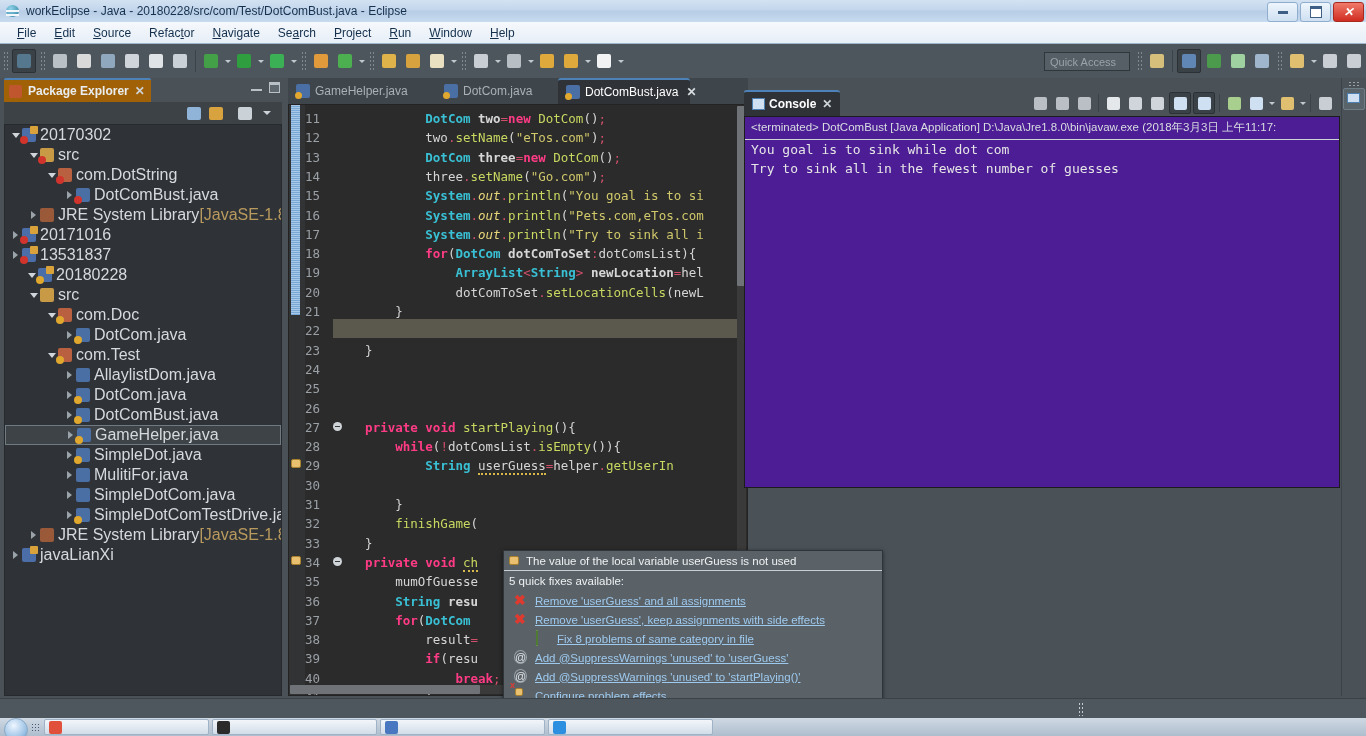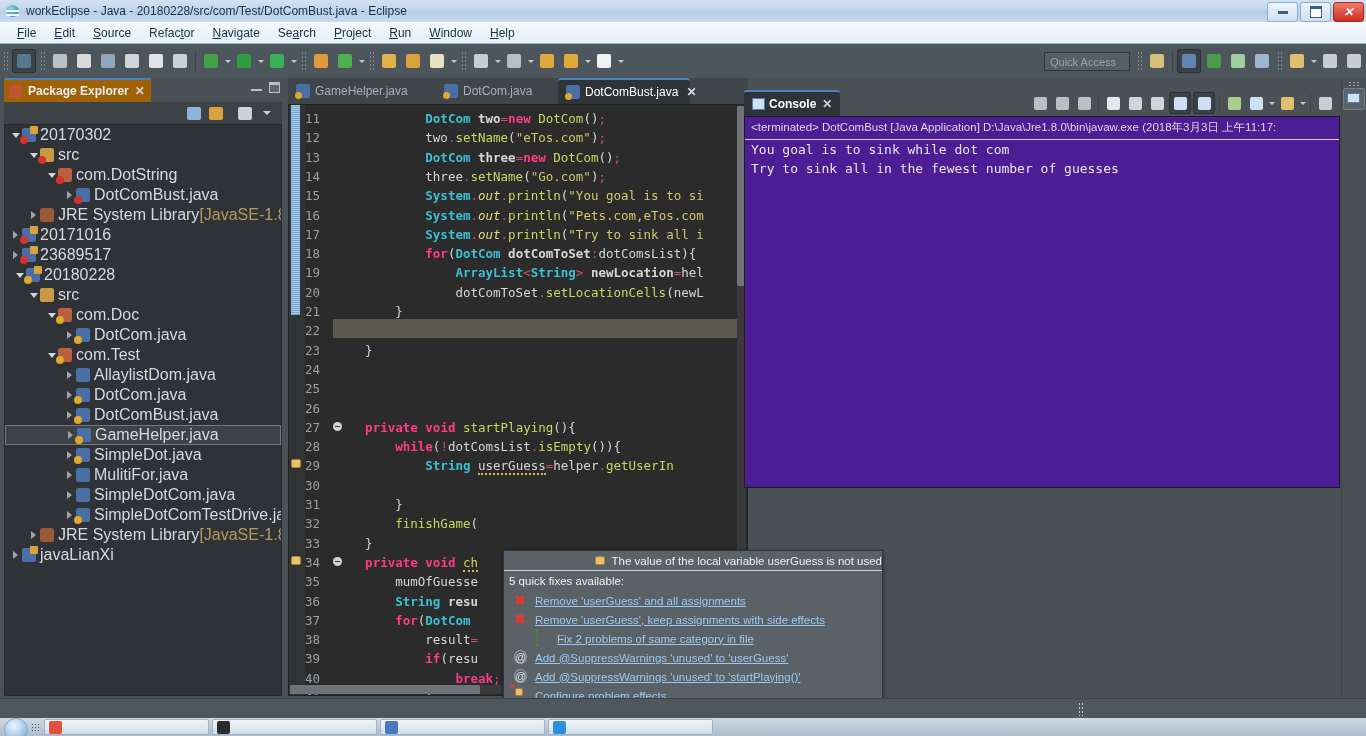--- a/index.html
+++ b/index.html
@@ -210,21 +210,21 @@
   .rbar .rb-btn .g{position:absolute;left:3px;top:4px;width:13px;height:10px;background:#cfe0f2;border:1px solid #4d7fb0;box-sizing:border-box;}
 
   
   .qfix{
     position:absolute;left:503px;top:472px;width:380px;height:187px;
     background:#5a6268;border:1px solid #2f3538;box-sizing:border-box;
     box-shadow:0 1px 4px rgba(0,0,0,.5);
   }
   .qf-head{
     height:19px;display:flex;align-items:center;padding-left:4px;
-    color:#eef1f3;font-size:11.5px;border-bottom:1px solid #c9ced2;justify-content:flex-end;
+    color:#eef1f3;font-size:11.5px;border-bottom:1px solid #c9ced2;
   }
   .qf-sub{color:#eef1f3;font-size:11.5px;padding:4px 0 4px 5px;}
   .qf-item{display:flex;align-items:center;height:19px;padding-left:10px;}
   .qf-item .qi{width:15px;height:15px;margin-right:6px;flex:none;position:relative;}
   .qf-item a{color:#9ec9ee;font-size:11.5px;text-decoration:underline;white-space:nowrap;}
   .qf-foot{position:absolute;left:1px;right:1px;bottom:1px;height:20px;background:#4e565c;border-top:1px solid #c9ced2;}
   .ix-x{color:#e03a2f;font-size:14px;font-weight:bold;line-height:14px;font-family:"Liberation Sans",sans-serif;}
   .ix-at{color:#dfe4e8;font-size:11px;border:1px solid #9aa3a9;border-radius:50%;width:13px;height:13px;text-align:center;line-height:12px;}
   .ix-fix{width:13px;height:11px;background:#8fbe62;border:1px solid #4e7a33;border-radius:2px;}
   .ix-cfg{width:13px;height:13px;position:relative;}
@@ -475,23 +475,23 @@
               <span class="badge-err"></span>
             </span>
             <span class="tlabel">20171016</span>
           </div>
           <div class="trow" style="padding-left: 4px;">
             <span class="tw closed"></span>
             <span class="ticon" style="background: rgb(75, 110, 169); border-radius: 2px; width: 14px; height: 14px;">
               <span style="position: absolute; right: -2px; top: -2px; width: 8px; height: 8px; background: rgb(217, 162, 59); border-radius: 1px;"></span>
               <span class="badge-err"></span>
             </span>
-            <span class="tlabel">23689517</span>
-          </div>
-          <div class="trow" style="padding-left: 8px; align-items: center;">
+            <span class="tlabel">13531837</span>
+          </div>
+          <div class="trow" style="padding-left: 20px; align-items: center;">
             <span class="tw open"></span>
             <span class="ticon" style="background: rgb(75, 110, 169); border-radius: 2px; width: 14px; height: 14px;">
               <span style="position: absolute; right: -2px; top: -2px; width: 8px; height: 8px; background: rgb(217, 162, 59); border-radius: 1px;"></span>
               <span class="badge-warn"></span>
             </span>
             <span class="tlabel">20180228</span>
           </div>
           <div class="trow" style="padding-left: 22px;">
             <span class="tw open"></span>
             <span class="ticon" style="background: rgb(201, 154, 69); border-radius: 2px; width: 14px; height: 14px;"></span>
@@ -692,21 +692,21 @@
           <div class="qf-item" style="padding-left: 10px;">
             <span class="qi"><span class="ix-x">✖</span></span>
             <a>Remove 'userGuess' and all assignments</a>
           </div>
           <div class="qf-item" style="padding-left: 10px;">
             <span class="qi"><span class="ix-x">✖</span></span>
             <a>Remove 'userGuess', keep assignments with side effects</a>
           </div>
           <div class="qf-item" style="padding-left: 32px;">
             <span class="qi"><span class="ix-fix"></span></span>
-            <a>Fix 2 problems of same category in file</a>
+            <a>Fix 8 problems of same category in file</a>
           </div>
           <div class="qf-item" style="padding-left: 10px;">
             <span class="qi"><span class="ix-at">@</span></span>
             <a>Add @SuppressWarnings 'unused' to 'userGuess'</a>
           </div>
           <div class="qf-item" style="padding-left: 10px;">
             <span class="qi"><span class="ix-at">@</span></span>
             <a>Add @SuppressWarnings 'unused' to 'startPlaying()'</a>
           </div>
           <div class="qf-item" style="padding-left: 10px;">

